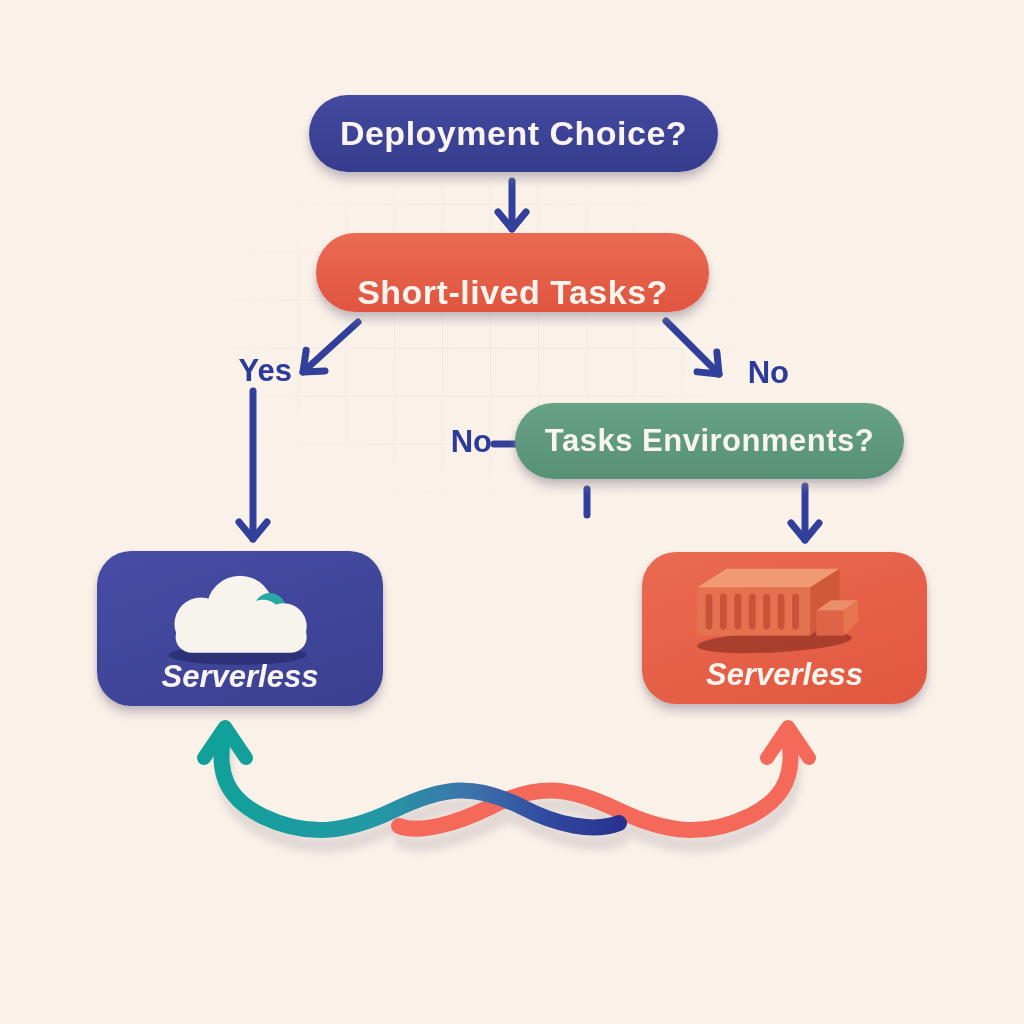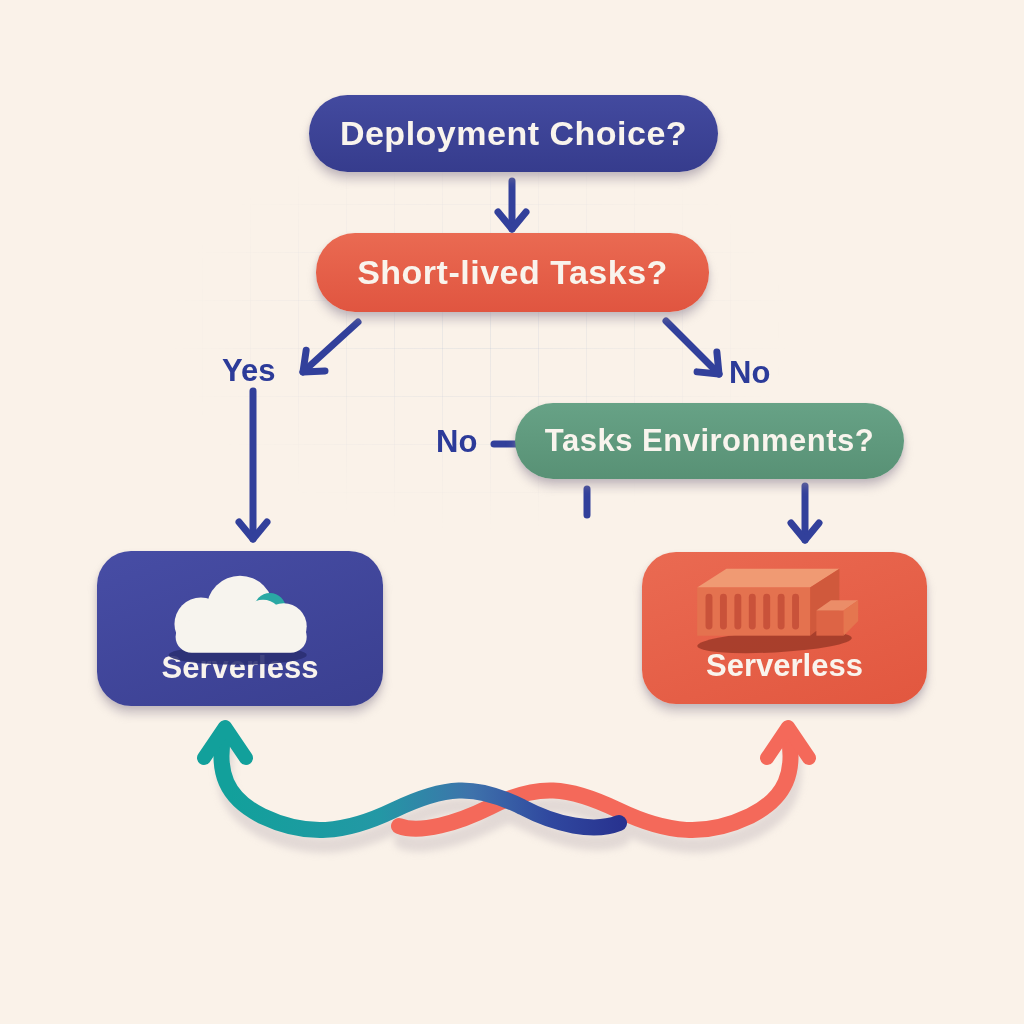--- a/index.html
+++ b/index.html
@@ -18,31 +18,31 @@
     -webkit-mask-image:radial-gradient(ellipse 430px 280px at 480px 330px,rgba(0,0,0,.95),transparent 72%);
     mask-image:radial-gradient(ellipse 430px 280px at 480px 330px,rgba(0,0,0,.95),transparent 72%);
   }
   .node{position:absolute;display:flex;align-items:center;justify-content:center;
     color:var(--text-light);font-weight:700;
     box-shadow:0 8px 10px rgba(152,142,158,.45),0 2px 4px rgba(152,142,158,.25);}
   .pill{border-radius:39px;font-size:34px;letter-spacing:.5px;}
   .pill-root{left:309px;top:95px;width:409px;height:77px;
     background:linear-gradient(180deg,#434a9f,#363c8d);}
   .pill-q1{left:316px;top:233px;width:393px;height:79px;
-    background:linear-gradient(180deg,#ea6a52,#e05540);}
+    background:linear-gradient(180deg,#ea6a52,#e05540);align-items:flex-end;}
   .pill-q2{left:515px;top:403px;width:389px;height:76px;font-size:31px;
     background:linear-gradient(180deg,#67a286,#589175);}
   .card{border-radius:34px;flex-direction:column;justify-content:flex-end;font-size:31px;}
   .card-serverless{left:97px;top:551px;width:286px;height:155px;
     background:linear-gradient(160deg,#474da5,#3a3f90);}
   .card-containers{left:642px;top:552px;width:285px;height:152px;
     background:linear-gradient(160deg,#ea6a52,#e2573f);}
   .card .icon-wrap{position:absolute;top:4px;left:0;right:0;display:flex;justify-content:center;}
-  .card .card-label{margin-bottom:20px;}
-  .edge-label{position:absolute;color:var(--label-indigo);font-weight:700;font-size:31px;text-align:left;}
+  .card .card-label{margin-bottom:11px;font-style:italic;}
+  .edge-label{position:absolute;color:var(--label-indigo);font-weight:700;font-size:31px;text-align:right;}
   .lbl-yes{left:222px;top:353px;width:70px;}
   .lbl-no-right{left:729px;top:355px;width:60px;}
   .lbl-no-q2{left:436px;top:424px;width:56px;}
   svg.overlay{position:absolute;inset:0;pointer-events:none;}
 </style>
 </head>
 <body>
 
 <div class="stage">
   <div class="grid"></div>

